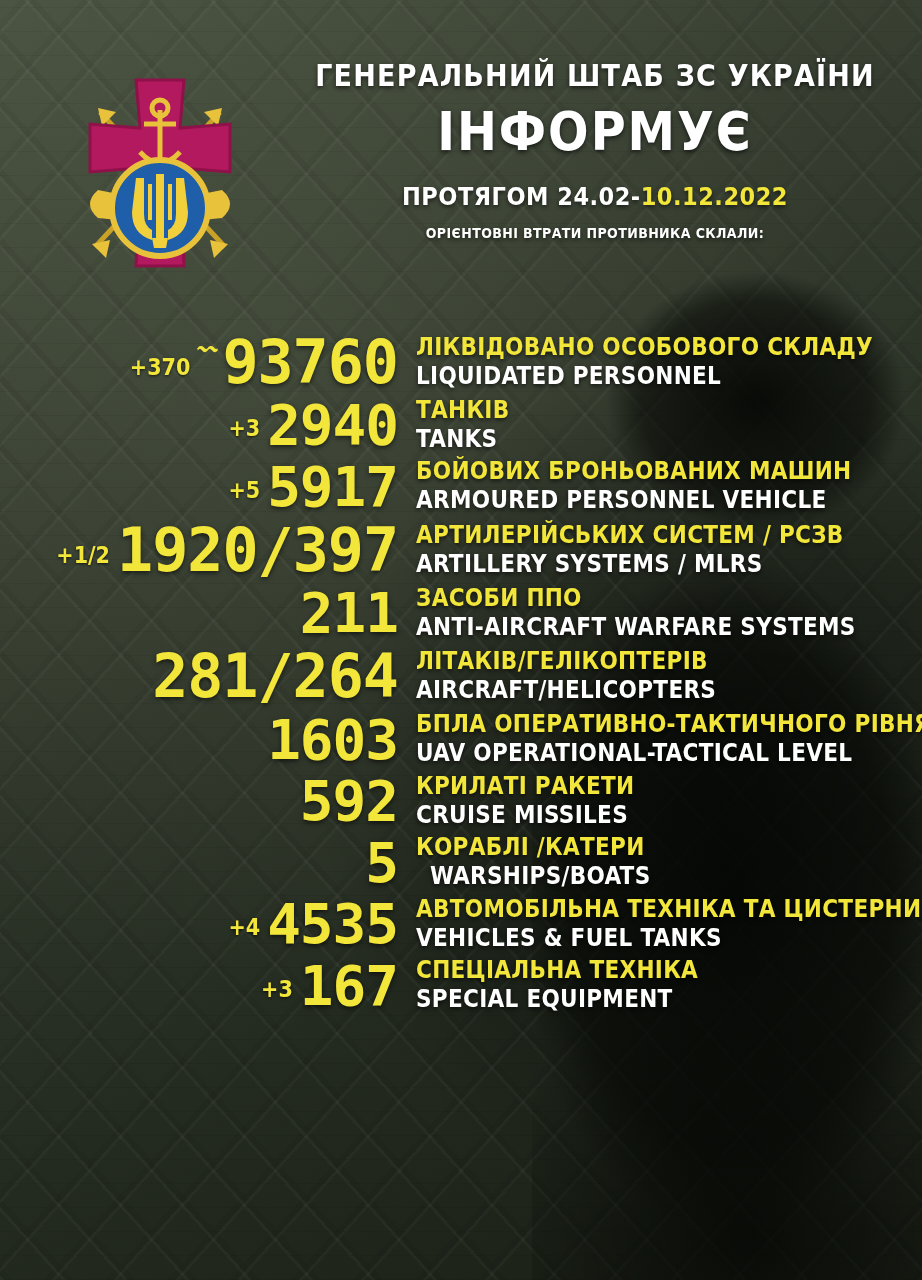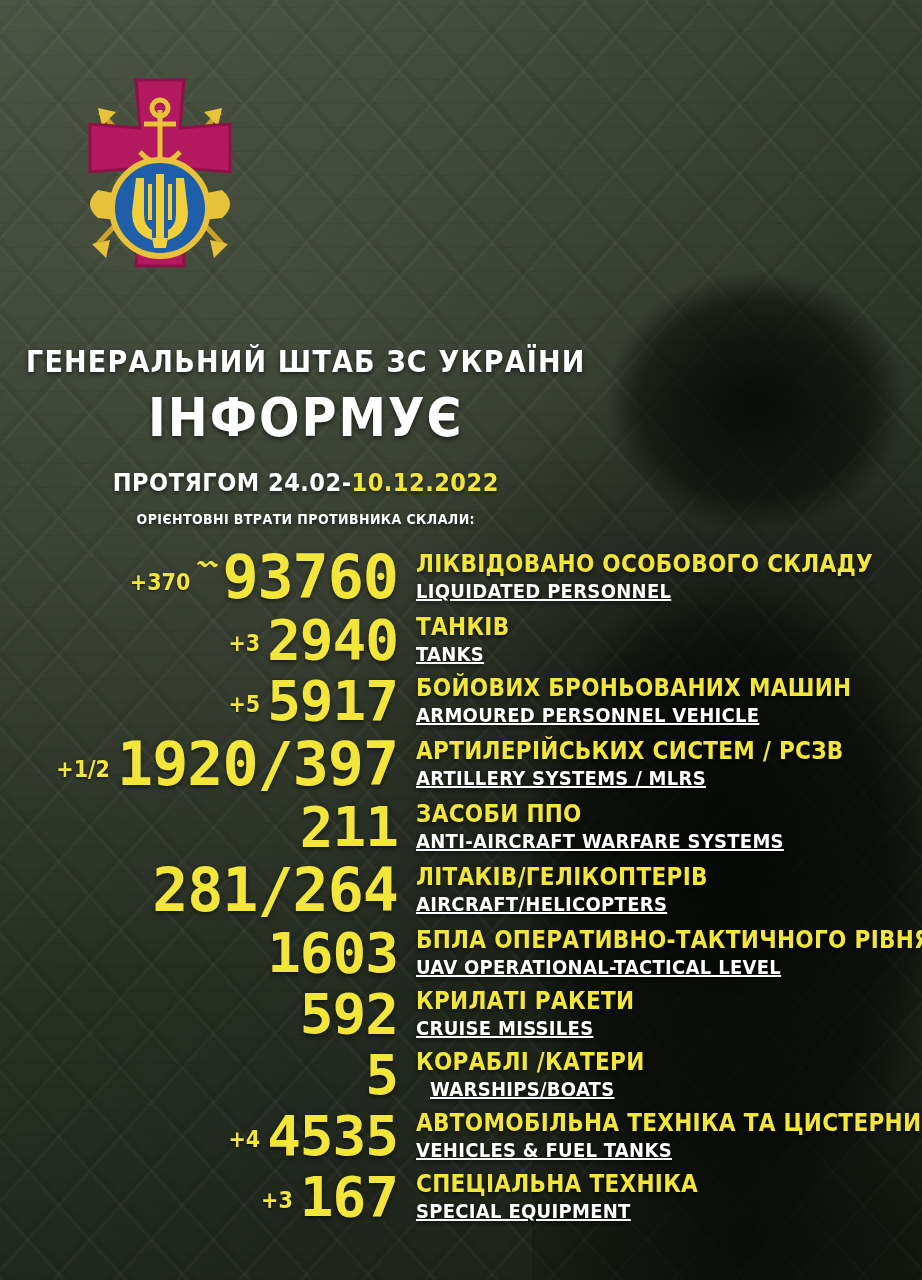--- a/index.html
+++ b/index.html
@@ -52,21 +52,20 @@
     pointer-events: none;
   }
 
   .layer { position: relative; z-index: 3; }
 
   
   .header {
     display: flex;
     align-items: flex-start;
     padding: 34px 26px 0 26px;
-    flex-direction: column;
   }
   .emblem-wrap {
     width: 268px;
     flex: 0 0 268px;
     display: flex;
     justify-content: center;
     padding-top: 18px;
   }
   .head-text {
     flex: 1;
@@ -106,21 +105,21 @@
     font-size: 14px;
     font-weight: 700;
     color: #ffffff;
     letter-spacing: .4px;
     text-transform: uppercase;
     text-shadow: 0 2px 4px rgba(0,0,0,.6);
   }
 
   
   .rows {
-    margin-top: 20px;
+    margin-top: 30px;
     padding: 0 18px 14px 6px;
   }
   .row {
     display: flex;
     align-items: center;
     margin-bottom: 5px;
   }
   .num-col {
     width: 392px;
     flex: 0 0 392px;
@@ -170,29 +169,28 @@
     font-size: 24px;
     font-weight: 700;
     letter-spacing: .3px;
     text-transform: uppercase;
     line-height: 1.12;
     white-space: nowrap;
     text-shadow: 0 2px 4px rgba(0,0,0,.65);
   }
   .label-en {
     color: #ffffff;
-    font-size: 20px;
+    font-size: 24px;
     font-weight: 700;
     letter-spacing: .3px;
     text-transform: uppercase;
     line-height: 1.15;
     margin-top: 2px;
     white-space: nowrap;
     text-shadow: 0 2px 4px rgba(0,0,0,.65);
-    text-decoration: underline;
   }
   .row.indent-en .label-en { padding-left: 14px; }
 </style>
 </head>
 <body>
 
 <div id="poster">
   <div class="layer">
 
     <div class="header">

